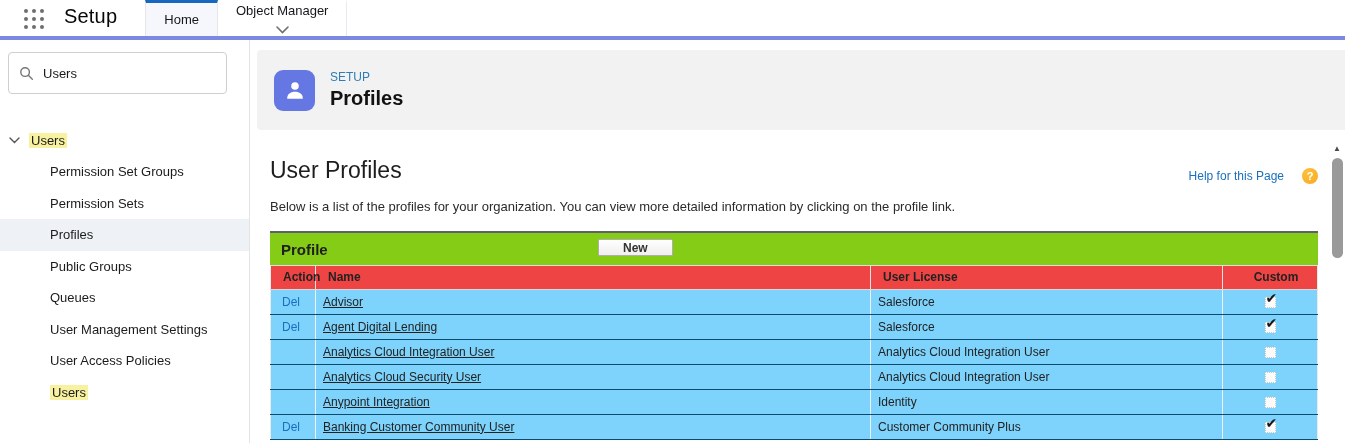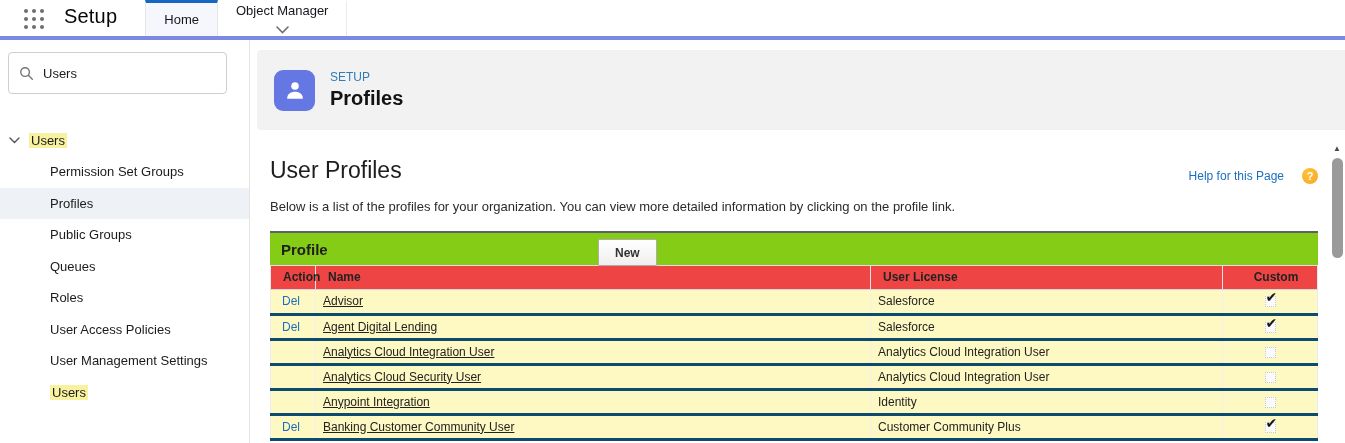--- a/index.html
+++ b/index.html
@@ -46,26 +46,26 @@
   .heading-row{margin-top:27px;display:flex;justify-content:space-between;align-items:flex-end;}
   .heading-row h2{font-size:23px;font-weight:400;color:#1d1d1d;}
   .help{display:flex;align-items:center;gap:18px;cursor:pointer;}
   .help a{font-size:12px;color:var(--link);}
   .help-icon{width:16px;height:16px;border-radius:50%;background:radial-gradient(circle at 35% 30%,#fdc13a,var(--help-icon));color:#fff;font-size:11px;font-weight:700;display:flex;align-items:center;justify-content:center;}
   .desc{font-size:13px;color:#2b2b2b;margin-top:15px;}
 
   .list-section{margin-top:17px;border-top:2px solid var(--section-border);}
   .section-head{position:relative;background:#84cc16;height:33px;display:flex;align-items:center;border-bottom:1px solid #dedede;}
   .section-head h3{font-size:15px;font-weight:700;color:#1f1f1f;padding-left:11px;}
-  .btn-new{position:absolute;left:328px;top:6px;height:27px;padding:0 16px;border:1px solid #b0adab;border-radius:1px;background:linear-gradient(#ffffff,#f0efee);font-family:inherit;font-size:12px;font-weight:700;color:#333;cursor:pointer;}
+  .btn-new{position:absolute;left:328px;top:6px;height:17px;padding:0 24px;border:1px solid #b0adab;border-radius:1px;background:linear-gradient(#ffffff,#f0efee);font-family:inherit;font-size:12px;font-weight:700;color:#333;cursor:pointer;}
 
   table.list-table{width:100%;border-collapse:collapse;table-layout:fixed;border-left:1px solid #ececec;border-right:1px solid #ececec;}
   .list-table th{background:#ef4444;font-size:12px;font-weight:700;color:#222;text-align:left;height:23px;border-bottom:1px solid #d8d8d8;border-right:1px solid #e6e6e6;padding-left:12px;}
   .list-table th:last-child{border-right:none;text-align:center;}
-  .list-table td{height:25px;border-bottom:3px solid #0c4a6e;border-right:1px solid #f0f0f0;font-size:12px;color:#222;background:#fef9c3;}
+  .list-table td{height:25px;border-bottom:1px solid #0c4a6e;border-right:1px solid #f0f0f0;font-size:12px;color:#222;background:#7dd3fc;}
   .list-table td:last-child{border-right:none;text-align:center;}
   .col-action{width:45px;padding-left:11px;}
   .col-name{width:555px;padding-left:7px;}
   .col-license{width:352px;padding-left:7px;}
   .col-custom{width:95px;text-align:center;}
   td.col-action a{color:var(--link);}
   td.col-name a{color:#222;text-decoration:underline;}
   .cbox{position:relative;display:inline-block;width:11px;height:11px;border:1px dotted #c9c7c5;background:#fbfbfb;vertical-align:middle;}
   .cbox .mark{position:absolute;left:0;top:-7px;font-size:14px;color:#161616;line-height:1;}
 
@@ -125,37 +125,37 @@
         <div class="tree-root">
           <svg width="11" height="7" viewBox="0 0 11 7">
             <path d="M1 1 L5.5 5.5 L10 1" fill="none" stroke="#555" stroke-width="1.4" stroke-linecap="round"></path>
           </svg>
           <span class="hl">Users</span>
         </div>
         <div>
             <div class="tree-item">
               <span>Permission Set Groups</span>
             </div>
+            <div class="tree-item">
+              <span>Permission Sets</span>
+            </div>
             <div class="tree-item selected">
               <span>Profiles</span>
             </div>
             <div class="tree-item">
               <span>Public Groups</span>
             </div>
             <div class="tree-item">
               <span>Queues</span>
             </div>
             <div class="tree-item">
-              <span>Roles</span>
+              <span>User Management Settings</span>
             </div>
             <div class="tree-item">
               <span>User Access Policies</span>
-            </div>
-            <div class="tree-item">
-              <span>User Management Settings</span>
             </div>
             <div class="tree-item">
               <span class="hl">Users</span>
             </div>
           </div>
       </div>
     </aside>
 
     <main class="main">
 

